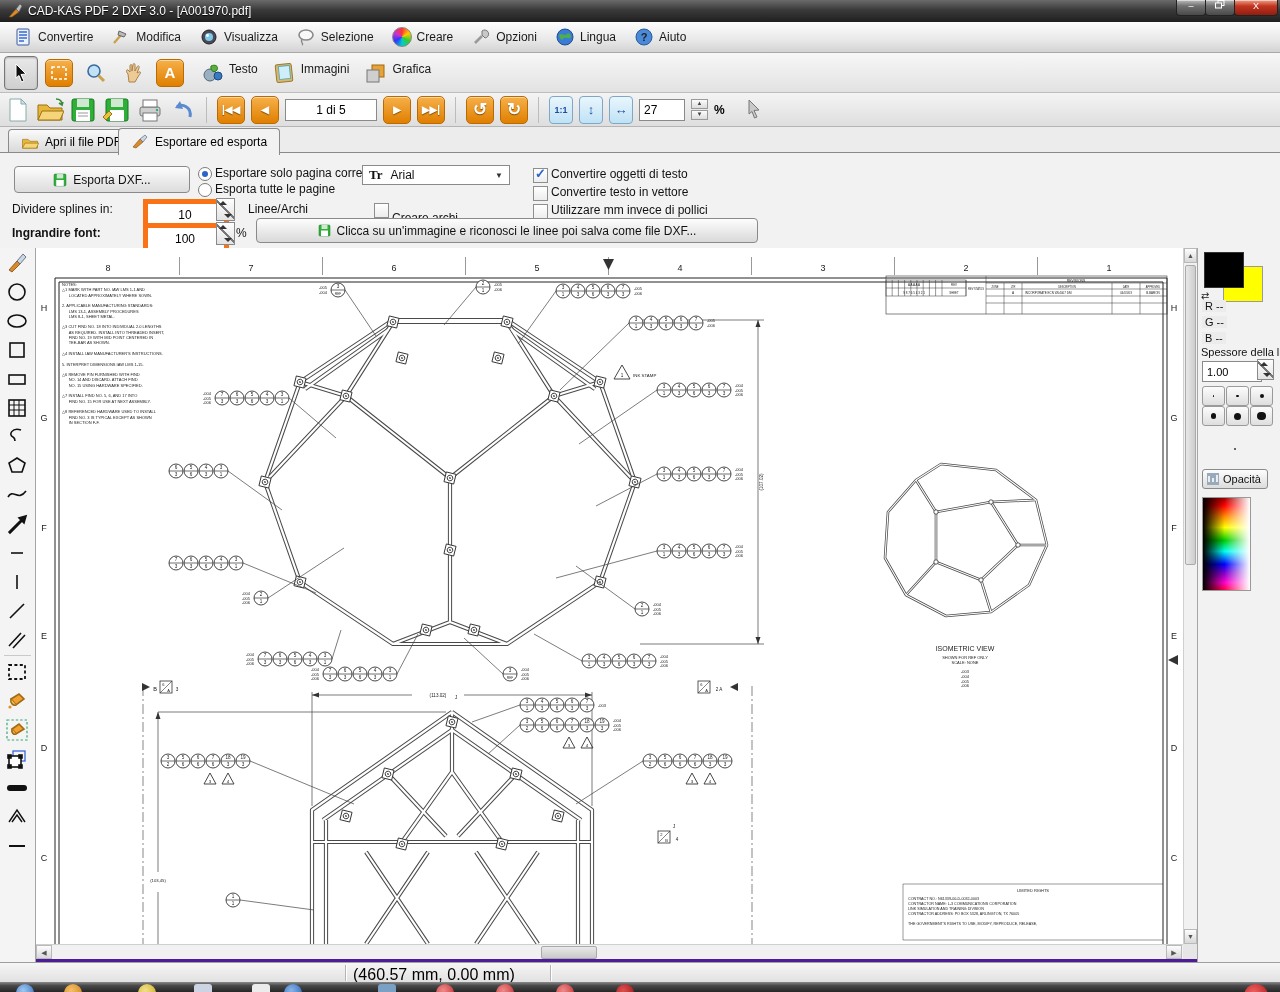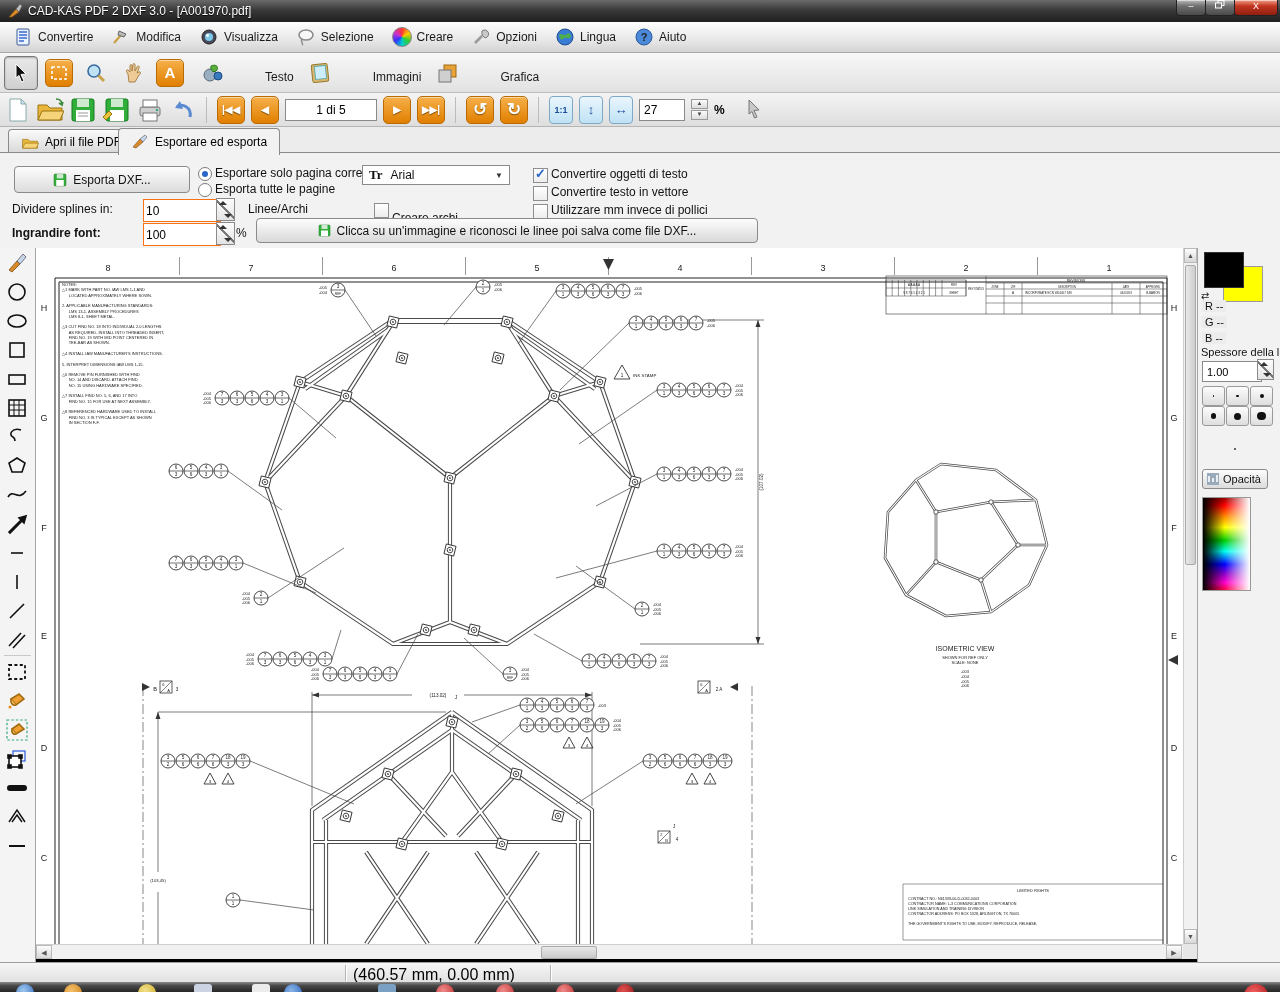--- a/index.html
+++ b/index.html
@@ -1,17 +1,17 @@
 <!DOCTYPE html>
 <html><head>
 <meta charset="utf-8">
 <style>
   html,body{margin:0;padding:0;}
   body{width:1280px;height:992px;font-family:"Liberation Sans",sans-serif;background:#fff;overflow:hidden;}
-  #app{position:relative;width:1280px;height:992px;background:#000000;overflow:hidden;}
+  #app{position:relative;width:1280px;height:992px;background:#4c1d95;overflow:hidden;}
 
   
   #titlebar{position:absolute;left:0;top:0;width:1280px;height:22px;
     background:linear-gradient(#6a6a6a,#3a3a3a 45%,#1f1f1f);color:#fff;font-size:12px;}
   #titlebar .ttext{position:absolute;left:28px;top:4px;white-space:nowrap;text-shadow:0 1px 1px #000;}
   #app-icon{position:absolute;left:7px;top:3px;width:16px;height:16px;}
   .winbtn{position:absolute;top:0;height:15px;border:1px solid #222;border-top:none;
     border-radius:0 0 4px 4px;color:#fff;font-size:9px;text-align:center;line-height:13px;
     background:linear-gradient(#bdbdbd,#6f6f6f 40%,#4a4a4a);box-shadow:inset 0 1px 0 rgba(255,255,255,.5);cursor:default;}
   #btn-min{left:1176px;width:28px;}
@@ -28,21 +28,21 @@
   
   #toolbar2{position:absolute;left:0;top:53px;width:1280px;height:40px;
     background:linear-gradient(#f7f7f7,#e2e2e2);border-bottom:1px solid #bdbdbd;
     display:flex;align-items:center;padding-left:4px;gap:5px;box-sizing:border-box;}
   .tbtn{width:32px;height:32px;display:flex;align-items:center;justify-content:center;border-radius:4px;}
   .tbtn.pressed{border:1px solid #777;background:linear-gradient(#e9e9e9,#cfcfcf);box-shadow:inset 0 1px 2px rgba(0,0,0,.25);}
   .osq{width:26px;height:26px;border-radius:5px;border:1px solid #b96a00;
     background:linear-gradient(#f6b04a,#e07f00);display:flex;align-items:center;justify-content:center;
     box-shadow:inset 0 1px 0 rgba(255,255,255,.5);}
   .tlabel{font-size:12px;color:#1a1a1a;margin-left:4px;}
-  .tgroup{display:flex;align-items:flex-end;margin-left:10px;gap:36px;}
+  .tgroup{display:flex;align-items:flex-start;margin-left:10px;}
 
   
   #toolbar3{position:absolute;left:0;top:93px;width:1280px;height:34px;
     background:linear-gradient(#f4f4f4,#dedede);border-bottom:1px solid #b5b5b5;
     display:flex;align-items:center;padding-left:6px;gap:6px;box-sizing:border-box;}
   .sep{width:1px;height:26px;background:#bcbcbc;margin:0 4px;}
   .navbtn{width:26px;height:26px;border-radius:5px;border:1px solid #b96a00;
     background:linear-gradient(#f6b04a,#e07f00);color:#fff;font-size:10px;font-weight:bold;
     display:flex;align-items:center;justify-content:center;text-shadow:0 1px 1px #7a4a00;
     box-shadow:inset 0 1px 0 rgba(255,255,255,.5);}
@@ -66,22 +66,22 @@
   
   #exportpanel{position:absolute;left:0;top:152px;width:1280px;height:96px;background:#f2f2f2;
     border-top:1px solid #8a8a8a;border-bottom:1px solid #808080;font-size:12px;color:#111;}
   #btn-export{position:absolute;left:14px;top:13px;width:174px;height:25px;border:1px solid #8a8a8a;border-radius:4px;
     background:linear-gradient(#fdfdfd,#dcdcdc);display:flex;align-items:center;justify-content:center;gap:6px;font-size:12px;}
   .radio{position:absolute;width:12px;height:12px;border:1px solid #7b7b7b;border-radius:50%;background:#fff;}
   .radio.sel::after{content:"";position:absolute;left:3px;top:3px;width:6px;height:6px;border-radius:50%;background:#2a66c8;}
   .cb{position:absolute;width:13px;height:13px;border:1px solid #8e8e8e;background:linear-gradient(#fff,#ededed);}
   .cb.checked::after{content:"✓";position:absolute;left:1px;top:-3px;font-size:13px;font-weight:bold;color:#2a66c8;}
   .lbl{position:absolute;white-space:nowrap;}
-  .numbox{position:absolute;width:70px;height:19px;border:1px solid #f97316;background:#fff;
-    font-size:12px;text-align:left;padding-right:4px;font-family:"Liberation Sans",sans-serif;box-sizing:content-box;}
+  .numbox{position:absolute;width:70px;height:19px;border:5px solid #f97316;background:#fff;
+    font-size:12px;text-align:center;padding-right:4px;font-family:"Liberation Sans",sans-serif;box-sizing:content-box;}
   .spin{position:absolute;width:17px;height:21px;border:1px solid #8a8a8a;background:
     linear-gradient(45deg,transparent 46%,#777 46%,#777 54%,transparent 54%),linear-gradient(#fefefe,#e3e3e3);}
   .spin i{position:absolute;width:0;height:0;border:4px solid transparent;}
   .spin .u{left:2px;top:2px;border-bottom-color:#333;border-top-width:0;}
   .spin .d{right:2px;bottom:2px;border-top-color:#333;border-bottom-width:0;}
   #fontdd{position:absolute;left:362px;top:12px;width:148px;height:20px;border:1px solid #8a8a8a;background:#fff;
     display:flex;align-items:center;gap:8px;padding-left:6px;box-sizing:border-box;}
   #fontdd .tr{font-family:"Liberation Serif",serif;font-weight:bold;font-size:13px;}
   #fontdd .dar{margin-left:auto;margin-right:6px;font-size:8px;color:#333;}
   #btn-recog{position:absolute;left:256px;top:65px;width:500px;height:23px;border:1px solid #8a8a8a;border-radius:4px;

